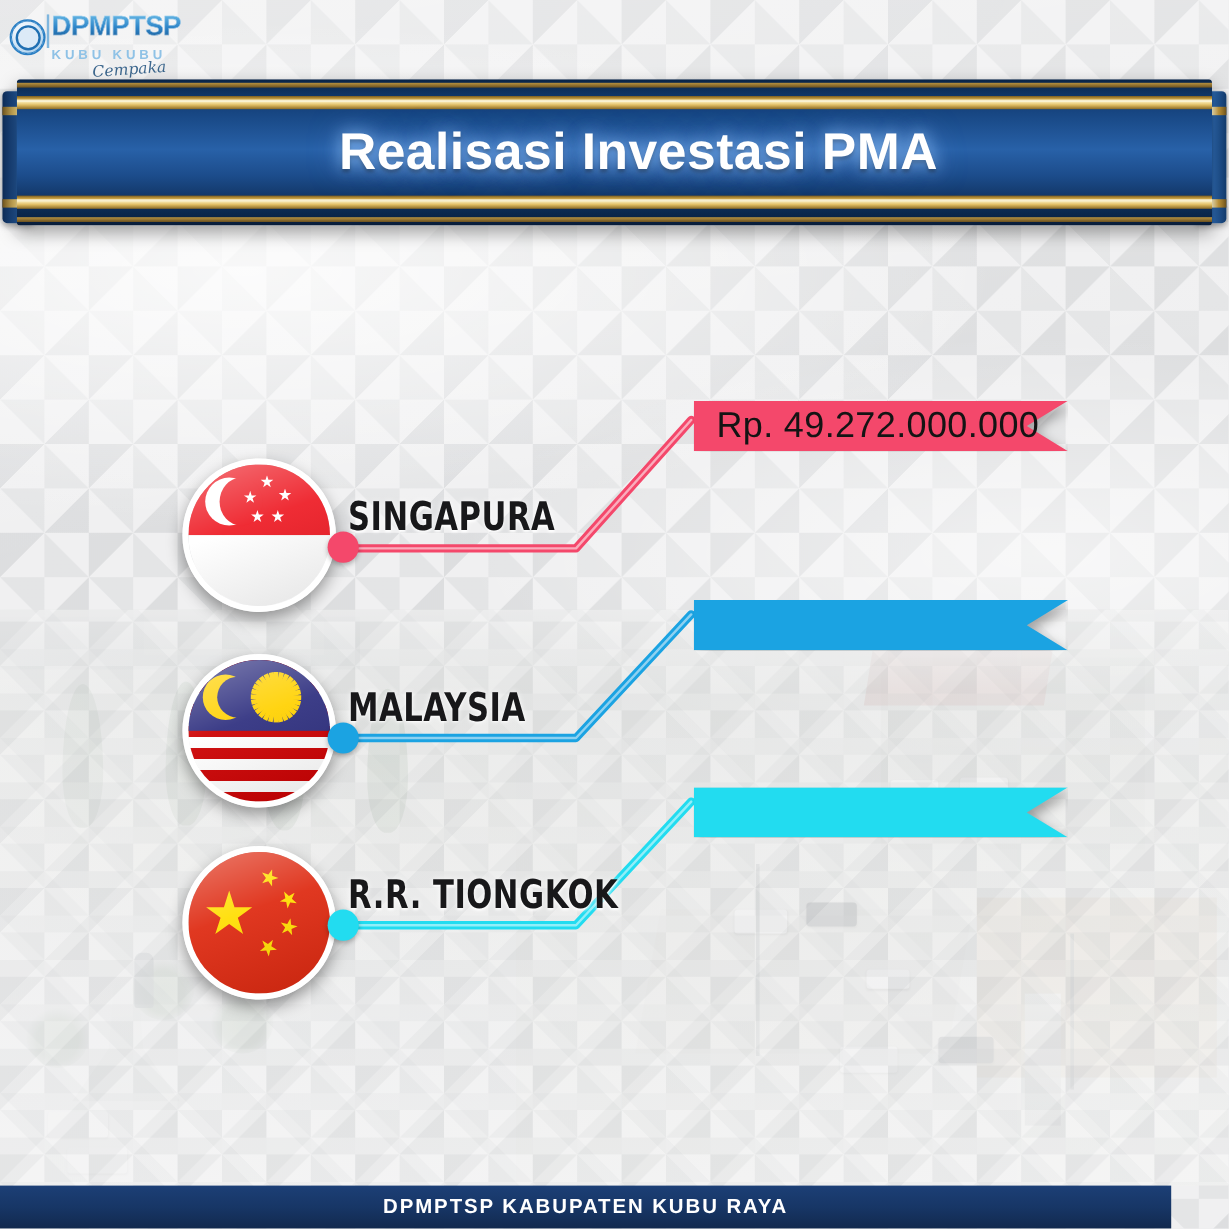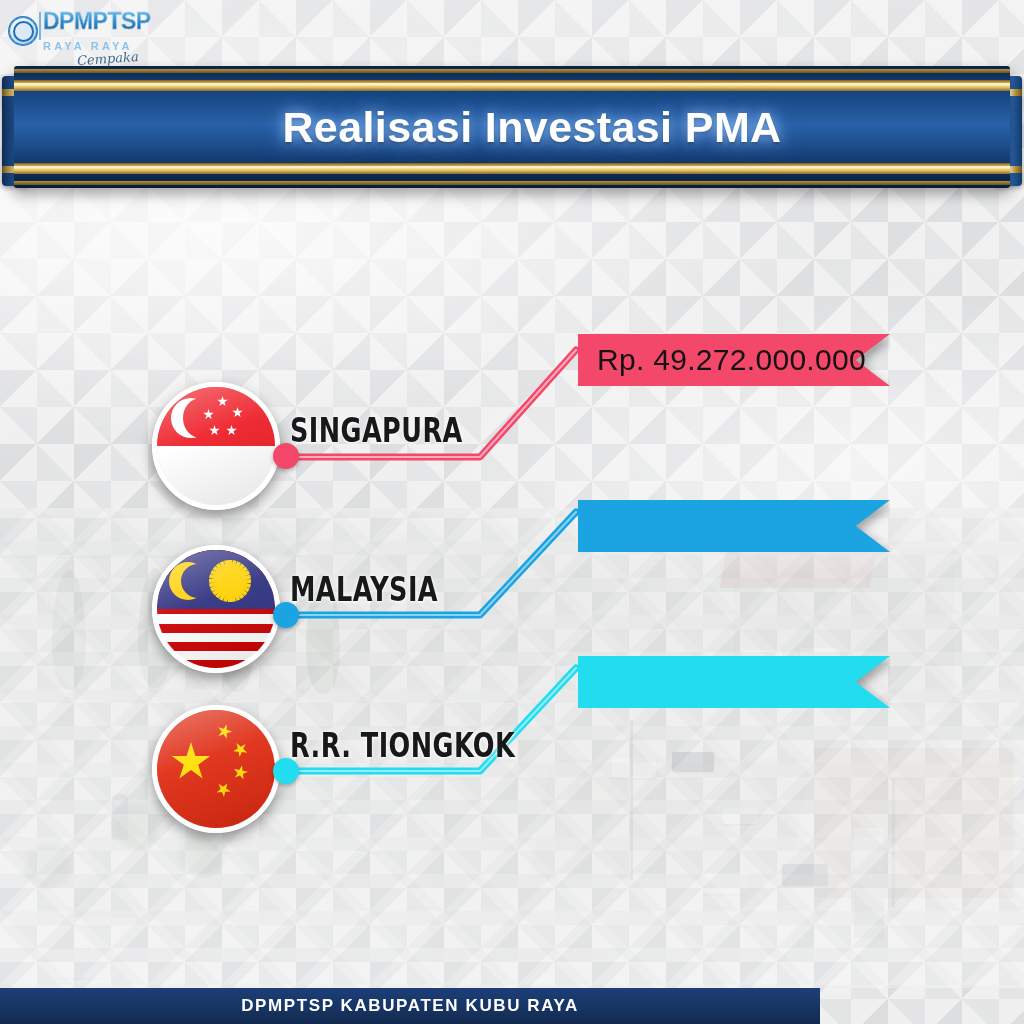--- a/index.html
+++ b/index.html
@@ -263,39 +263,39 @@
   
   .dot{
     position:absolute; width:26px; height:26px; border-radius:50%; z-index:6;
     box-shadow:0 2px 4px rgba(0,0,0,.28);
   }
   .conn{position:absolute; z-index:3;}
   .conn svg{display:block;}
 
   
   .ribbon{
-    position:absolute; height:52px; z-index:4;
+    position:absolute; height:42px; z-index:4;
     display:flex; align-items:center;
     clip-path:polygon(0 0, 100% 0, 100% 100%, 0 100%, 0 100%);
     filter:drop-shadow(3px 5px 5px rgba(0,0,0,.32));
   }
   .ribbon-body{
     position:absolute; inset:0;
     clip-path:polygon(0% 0%, 100% 0%, 89% 50%, 100% 100%, 0% 100%);
   }
   .ribbon-txt{
     position:relative; z-index:2;
     font-size:30px; color:#141414; font-weight:normal;
     padding-left:19px; white-space:nowrap;
     letter-spacing:.3px;
   }
 
   
   .footer{
-    position:absolute; left:0; bottom:0; width:820px; height:36px;
+    position:absolute; left:0; bottom:0; width:976px; height:36px;
     background:linear-gradient(180deg,#1c3f76 0%, #173666 50%, #12294e 100%);
     display:flex; align-items:center; justify-content:center;
     z-index:8;
   }
   .footer-txt{
     color:#ffffff; font-size:17px; font-weight:bold; letter-spacing:1.6px;
   }
 </style>
 </head>
 <body>
@@ -338,21 +338,21 @@
     <div class="ph ph-sign"></div>
     <div class="photo-fade"></div>
     <div class="photo-tri"></div>
   </div>
 
   <div class="logo-wrap">
     <div class="logo-emblem"></div>
     <div class="logo-text">
       <div class="logo-bar"></div>
       <span class="logo-main">DPMPTSP</span>
-      <span class="logo-sub">RAYA RAYA</span>
+      <span class="logo-sub">KUBU KUBU</span>
       <span class="logo-script">Cempaka</span>
     </div>
   </div>
 
   <div class="banner-zone">
     <div class="curl l">
       <div class="gold t"></div>
         <div class="gold b"></div>
     </div>
     <div class="curl r">

